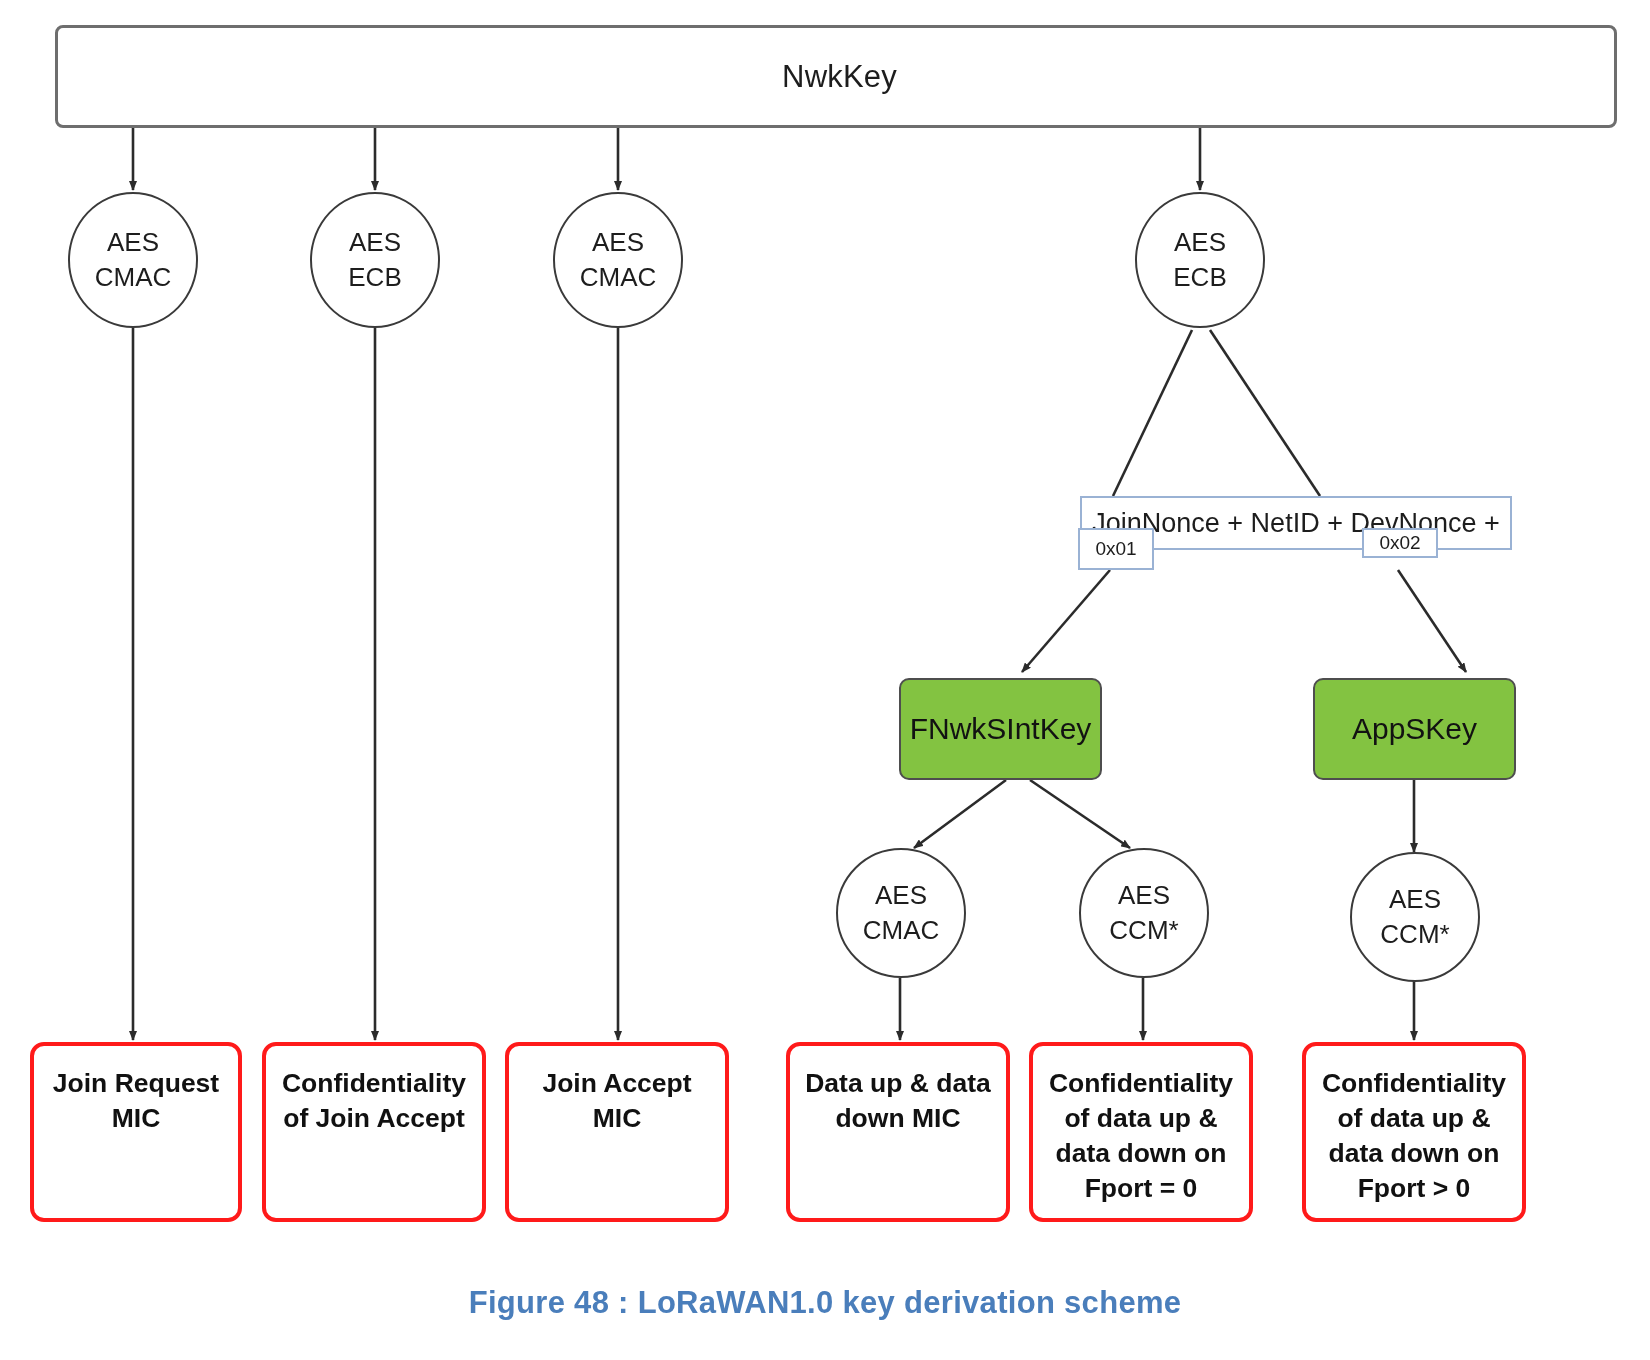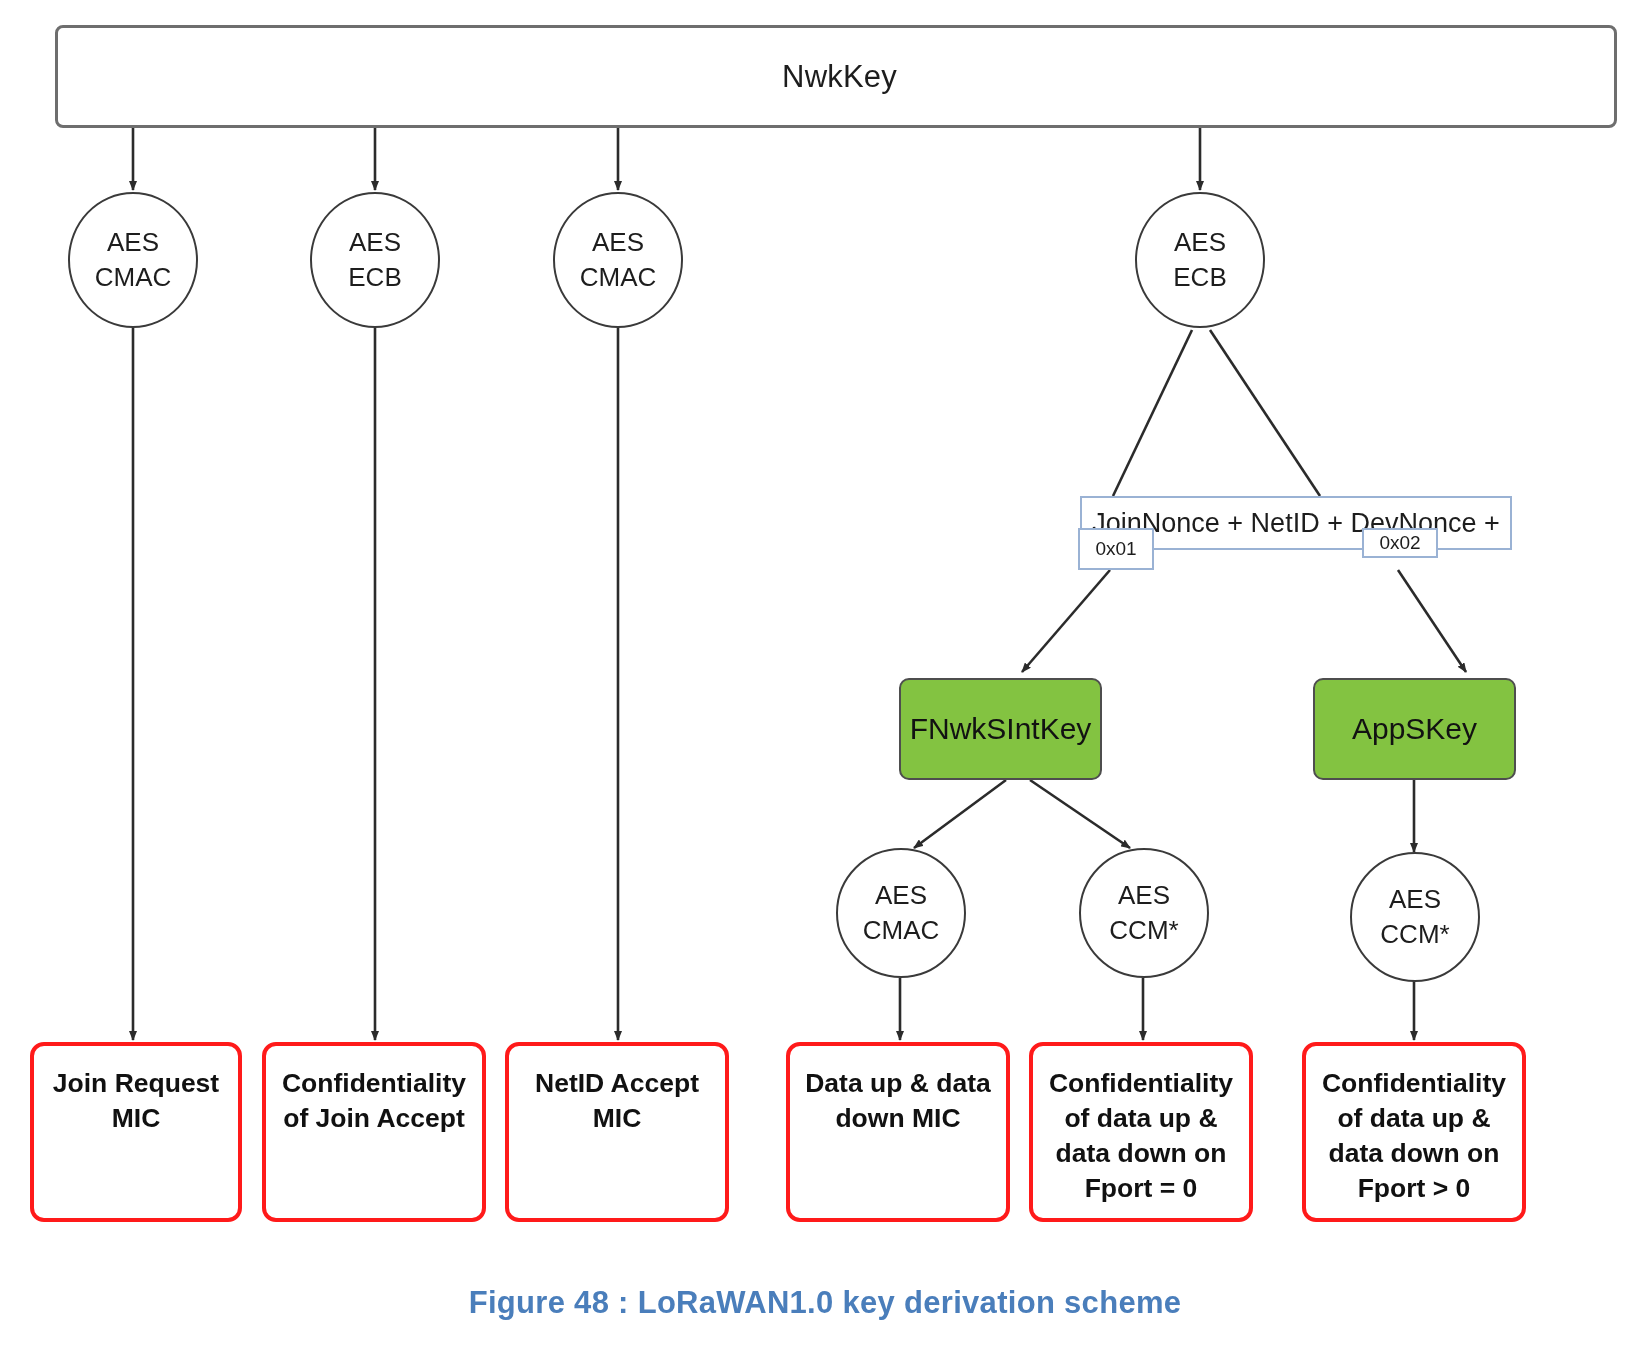--- a/index.html
+++ b/index.html
@@ -218,21 +218,21 @@
 
   <div class="node outcome-box" style="left:262px; top:1042px; width:224px; height:180px;">
     <span>
       <span class="txt">Confidentiality</span>
       <span class="txt">of Join Accept</span>
     </span>
   </div>
 
   <div class="node outcome-box" style="left:505px; top:1042px; width:224px; height:180px;">
     <span>
-      <span class="txt">NetID Accept</span>
+      <span class="txt">Join Accept</span>
       <span class="txt">MIC</span>
     </span>
   </div>
 
   <div class="node outcome-box" style="left:786px; top:1042px; width:224px; height:180px;">
     <span>
       <span class="txt">Data up &amp; data</span>
       <span class="txt">down MIC</span>
     </span>
   </div>

